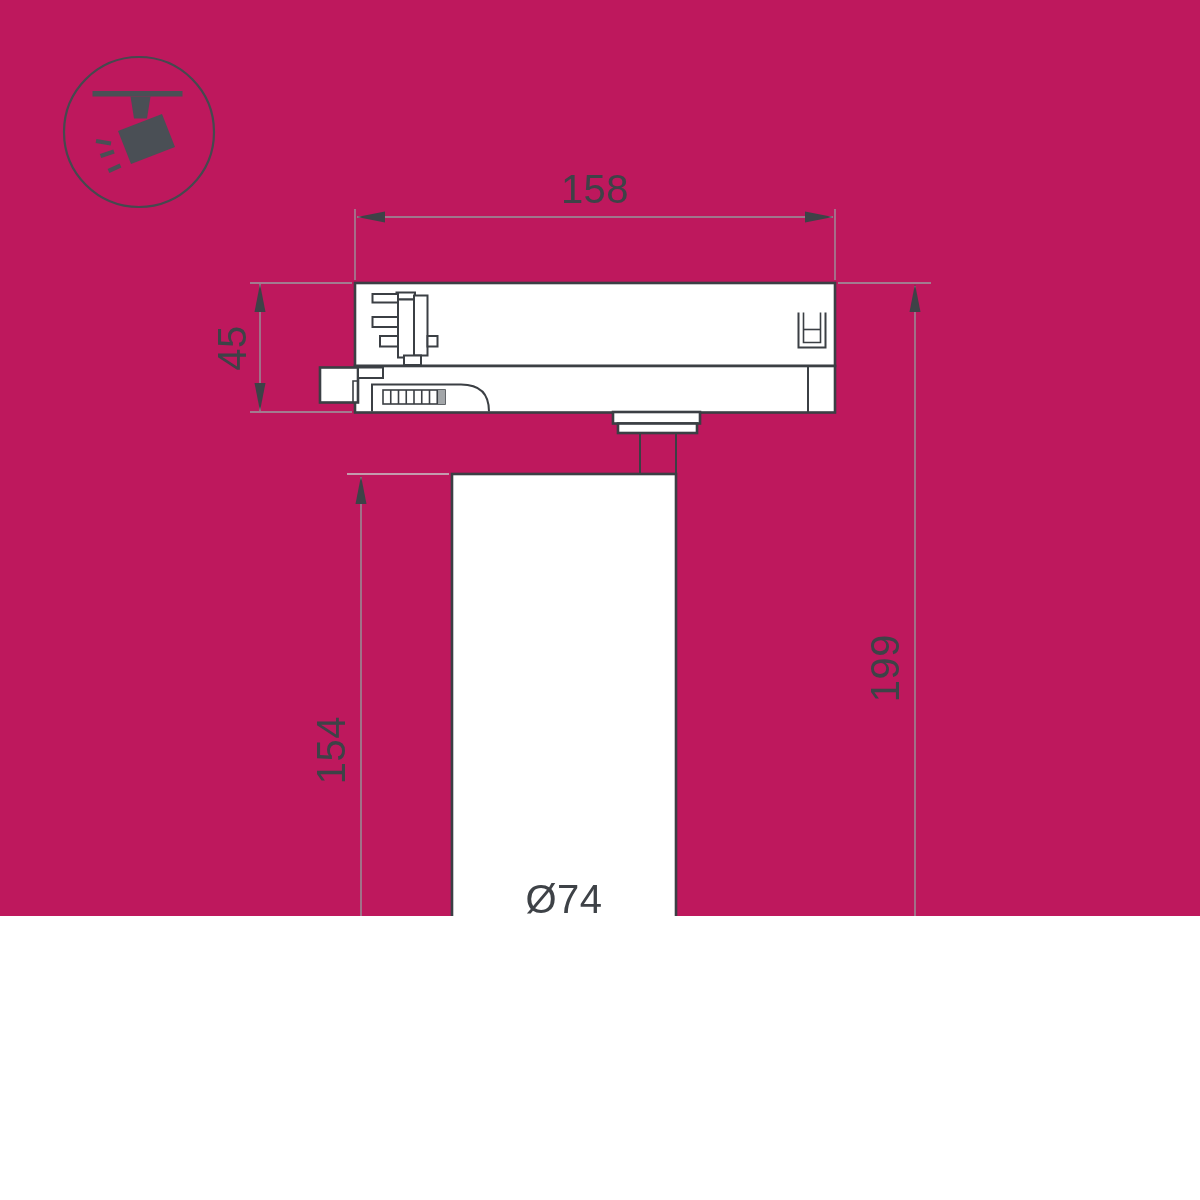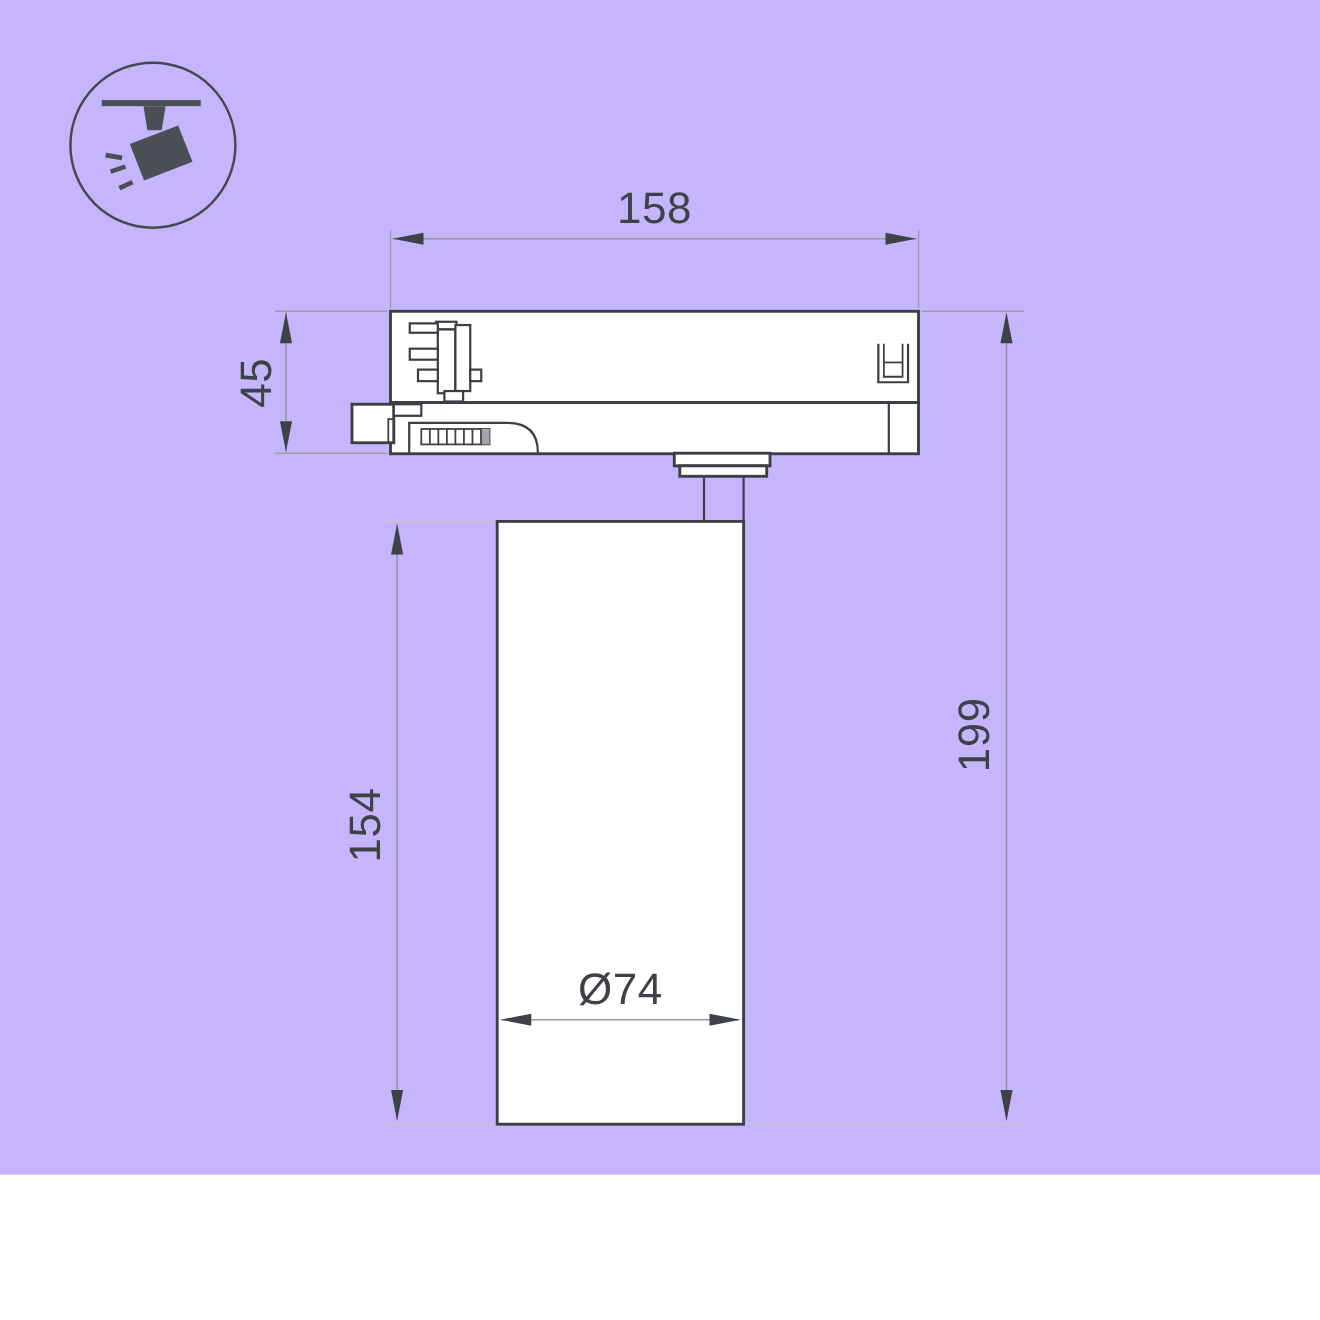--- a/index.html
+++ b/index.html
@@ -3,22 +3,22 @@
 <meta charset="utf-8">
 <style>
   html, body {
     margin: 0;
     padding: 0;
     background: #ffffff;
   }
   .stage {
     position: relative;
     width: 1200px;
-    height: 1068px;
-    background: #c4b5fd;
+    height: 916px;
+    background: #be185d;
     overflow: hidden;
     font-family: "Liberation Sans", sans-serif;
   }
   svg.drawing {
     display: block;
     width: 1200px;
     height: 1200px;
   }
   
   .obj  { stroke: #3b3f44; fill: none; }

